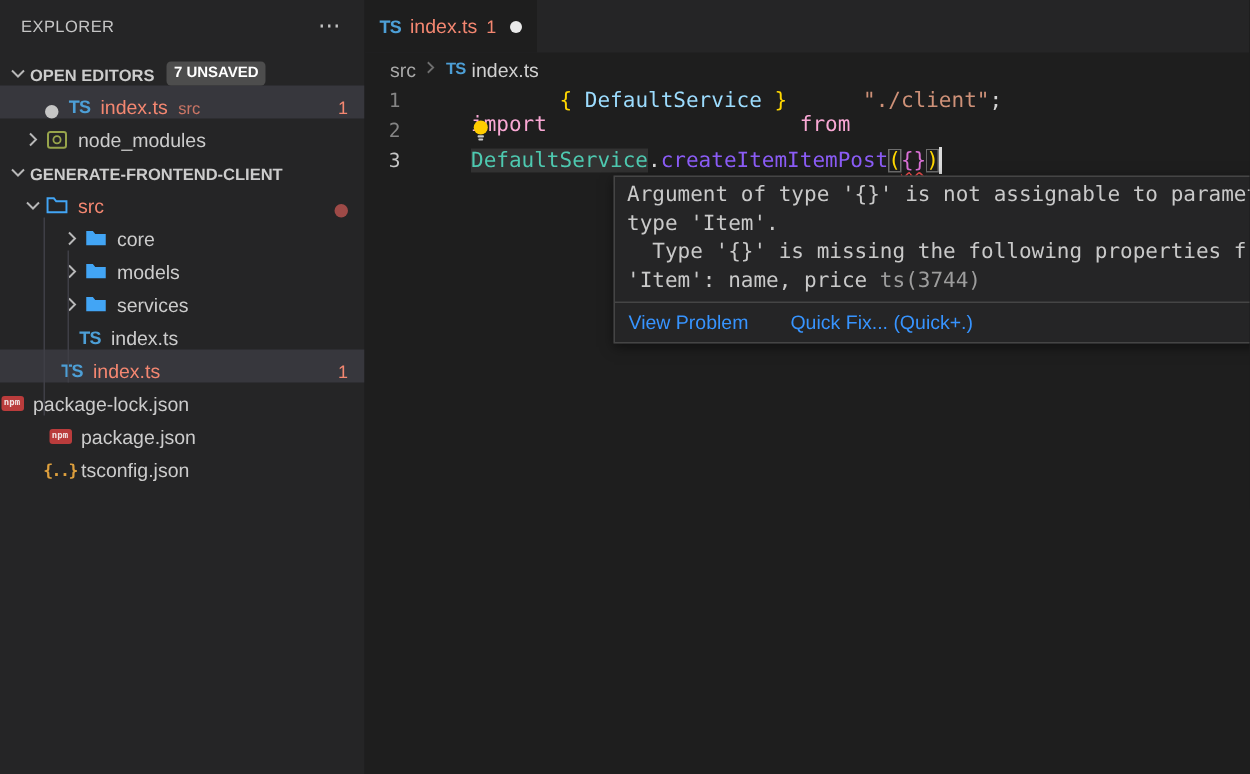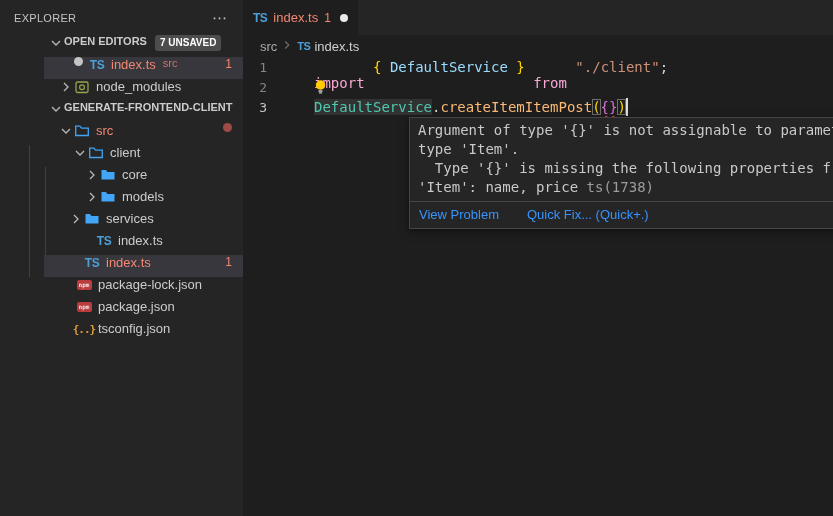--- a/index.html
+++ b/index.html
@@ -8,21 +8,21 @@
     position:relative; overflow:hidden;
     background:#1e1e1e; color:#cccccc;
     font-family:"Liberation Sans", sans-serif; font-size:13px;
     -webkit-font-smoothing:antialiased;
   }
   
   .sidebar { position:absolute; left:0; top:0; width:243px; height:516px; background:#252526; }
   .sidebar-title { height:35px; display:flex; align-items:center; padding:0 14px; }
   .sidebar-title .t { font-size:11px; color:#c5c5c5; letter-spacing:.3px; }
   .more { margin-left:auto; color:#c5c5c5; font-size:15px; letter-spacing:2px; cursor:pointer; line-height:10px; }
-  .row { display:flex; align-items:flex-start; height:22px; cursor:pointer; white-space:nowrap;margin-left:44px; }
+  .row { display:flex; align-items:flex-end; height:22px; cursor:pointer; white-space:nowrap; }
   .row.selected { background:#37373d; }
   .sec-head { font-weight:700; font-size:11px; color:#cccccc; }
   .chev { width:16px; height:16px; flex:none; display:flex; align-items:center; justify-content:center; }
   .ficon { width:16px; height:16px; flex:none; display:flex; align-items:center; justify-content:center; margin-right:6px; }
   .lbl { font-size:13px; color:#cccccc; }
   .err { color:#f48771; }
   .desc { font-size:11px; color:#f48771; opacity:.78; margin-left:7px; }
   .cnt { margin-left:auto; margin-right:11px; color:#f48771; font-size:12px; }
   .unsaved-badge { margin-left:8px; background:#4d4d4d; color:#ffffff; font-size:10px; font-weight:700; padding:2px 5px 3px; border-radius:3px; }
   .dirty-folder-dot { margin-left:auto; margin-right:11px; width:9px; height:9px; border-radius:50%; background:#9e4a47; }
@@ -42,21 +42,21 @@
   .bc-ts { font-size:11px; }
   
   .code-area { position:relative; }
   .code-line { display:flex; height:20px; align-items:center; font-family:"DejaVu Sans Mono", monospace; font-size:14px; }
   .gutter { width:66px; flex:none; text-align:right; padding-right:42px; color:#858585; font-size:13px; }
   .gutter.active { color:#c6c6c6; }
   .ctext { white-space:pre; display:flex; align-items:center; margin-left:5px; }
   .tok { white-space:pre; }
   .kw { color:#f9a8d4;margin-top:32px; } .b1 { color:#ffd700; } .b2 { color:#da70d6; }
   .var { color:#9cdcfe; } .str { color:#ce9178; } .pl { color:#d4d4d4; }
-  .cls { color:#4ec9b0; } .fn { color:#fdba74; }
+  .cls { color:#4ec9b0; } .fn { color:#8b5cf6; }
   .hl { background:rgba(90,90,90,.35); }
   .match { box-shadow:inset 0 0 0 1px #6e6e6e; }
   .sq { text-decoration:underline wavy #f14c4c 1px; text-underline-offset:3px; text-decoration-skip-ink:none; }
   .cursor { display:inline-block; width:2px; height:18px; background:#dcdcdc; margin-left:0; }
   
   .hover { position:absolute; left:166px; top:117px; width:505px; background:#252526; border:1px solid #454545; box-shadow:0 2px 8px rgba(0,0,0,.5); z-index:9; }
   .hover-body { padding:3px 8px 4px; font-family:"DejaVu Sans Mono", monospace; font-size:14px; line-height:19px; color:#c9c9c9; overflow:hidden; }
   .hover-body div { white-space:pre; }
   .tscode { color:#9d9d9d; }
   .hover-actions { border-top:1px solid #454545; padding:5px 9px 6px; display:flex; gap:28px; font-size:13px; }
@@ -124,33 +124,20 @@
       </span>
     <span class="ficon">
         <svg width="16" height="16" viewBox="0 0 16 16">
           <path d="M1.7 3.2h4.2l1.6 2h6.8v7.3H1.7z" fill="none" stroke="#42a5f5" stroke-width="1.3"></path>
         </svg>
       </span>
     <span class="lbl err">src</span>
     <span class="dirty-folder-dot"></span>
   </div>
 
-  <div class="row" style="padding-left:28px">
-    <span class="chev">
-        <svg width="16" height="16" viewBox="0 0 16 16">
-          <path d="M4 6l4 4 4-4" fill="none" stroke="#b8b8b8" stroke-width="1.3"></path>
-        </svg>
-      </span>
-    <span class="ficon">
-        <svg width="16" height="16" viewBox="0 0 16 16">
-          <path d="M1.7 3.2h4.2l1.6 2h6.8v7.3H1.7z" fill="none" stroke="#42a5f5" stroke-width="1.3"></path>
-        </svg>
-      </span>
-    <span class="lbl">client</span>
-  </div>
 
   <div class="row" style="padding-left:40px">
     <span class="chev">
         <svg width="16" height="16" viewBox="0 0 16 16">
           <path d="M6 4l4 4-4 4" fill="none" stroke="#b8b8b8" stroke-width="1.3"></path>
         </svg>
       </span>
     <span class="ficon">
         <svg width="16" height="16" viewBox="0 0 16 16">
           <path d="M1.5 3h4.4l1.6 2h7v7.5h-13z" fill="#42a5f5"></path>
@@ -166,21 +153,21 @@
         </svg>
       </span>
     <span class="ficon">
         <svg width="16" height="16" viewBox="0 0 16 16">
           <path d="M1.5 3h4.4l1.6 2h7v7.5h-13z" fill="#42a5f5"></path>
         </svg>
       </span>
     <span class="lbl">models</span>
   </div>
 
-  <div class="row" style="padding-left:24px">
+  <div class="row" style="padding-left:40px">
     <span class="chev">
         <svg width="16" height="16" viewBox="0 0 16 16">
           <path d="M6 4l4 4-4 4" fill="none" stroke="#b8b8b8" stroke-width="1.3"></path>
         </svg>
       </span>
     <span class="ficon">
         <svg width="16" height="16" viewBox="0 0 16 16">
           <path d="M1.5 3h4.4l1.6 2h7v7.5h-13z" fill="#42a5f5"></path>
         </svg>
       </span>
@@ -195,21 +182,21 @@
   </div>
 
   <div class="row selected" style="padding-left:40px">
     <span class="ficon">
         <span class="ts-ico">TS</span>
       </span>
     <span class="lbl err">index.ts</span>
     <span class="cnt">1</span>
   </div>
 
-  <div class="row" style="padding-left:32px">
+  <div class="row" style="">
     <span class="ficon">
         <span class="npm-ico">npm</span>
       </span>
     <span class="lbl">package-lock.json</span>
   </div>
 
   <div class="row" style="padding-left:32px">
     <span class="ficon">
         <span class="npm-ico">npm</span>
       </span>
@@ -270,21 +257,21 @@
         <span class="tok cls hl">DefaultService</span><span class="tok pl">.</span><span class="tok fn">createItemItemPost</span><span class="tok b1 match">(</span><span class="tok b2 sq">{}</span><span class="tok b1 match">)</span><span class="cursor"></span>
       </span>
     </div>
   </div>
 
   <div class="hover">
     <div class="hover-body">
       <div>Argument of type '{}' is not assignable to parameter of</div>
       <div>type 'Item'.</div>
       <div>  Type '{}' is missing the following properties from type</div>
-      <div><span>'Item': name, price </span><span class="tscode">ts(1738)</span></div>
+      <div><span>'Item': name, price </span><span class="tscode">ts(3744)</span></div>
     </div>
     <div class="hover-actions">
       <span>View Problem</span>
       <span>Quick Fix... (Quick+.)</span>
     </div>
   </div>
 
 </div>
 
 </body></html>

